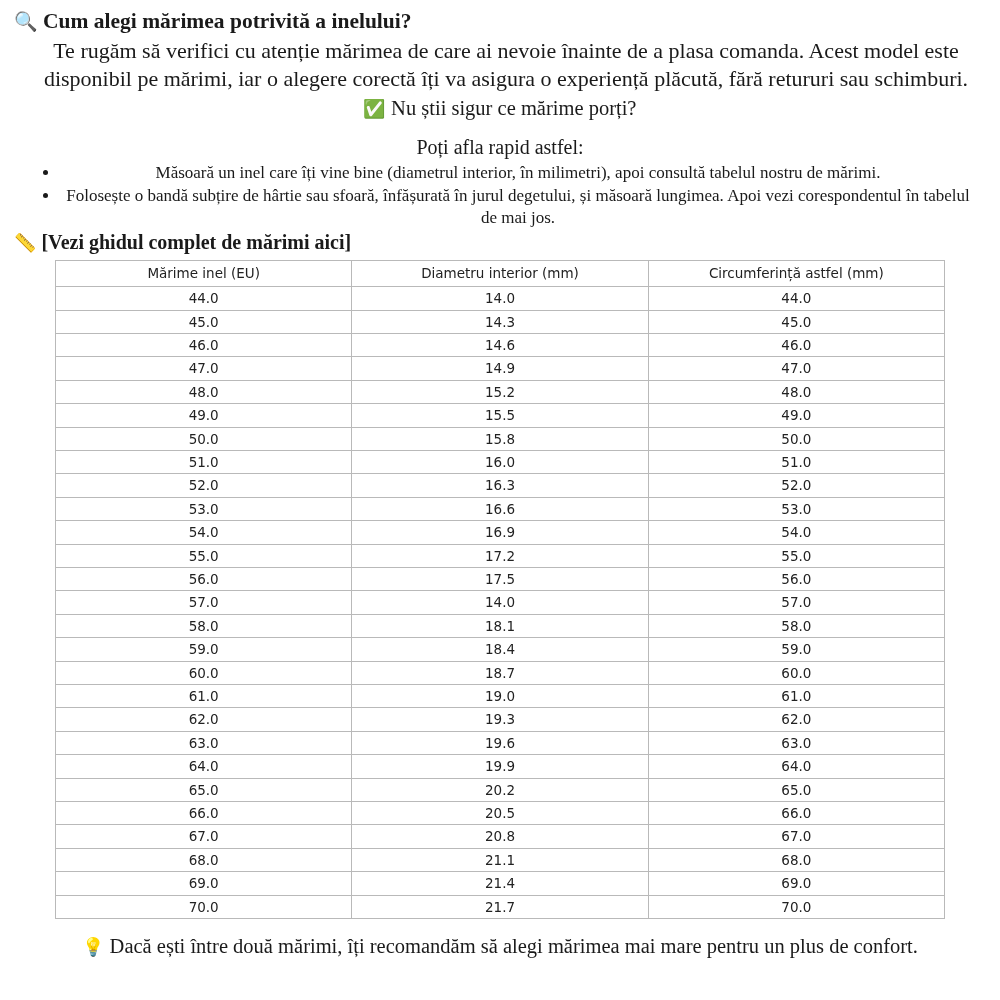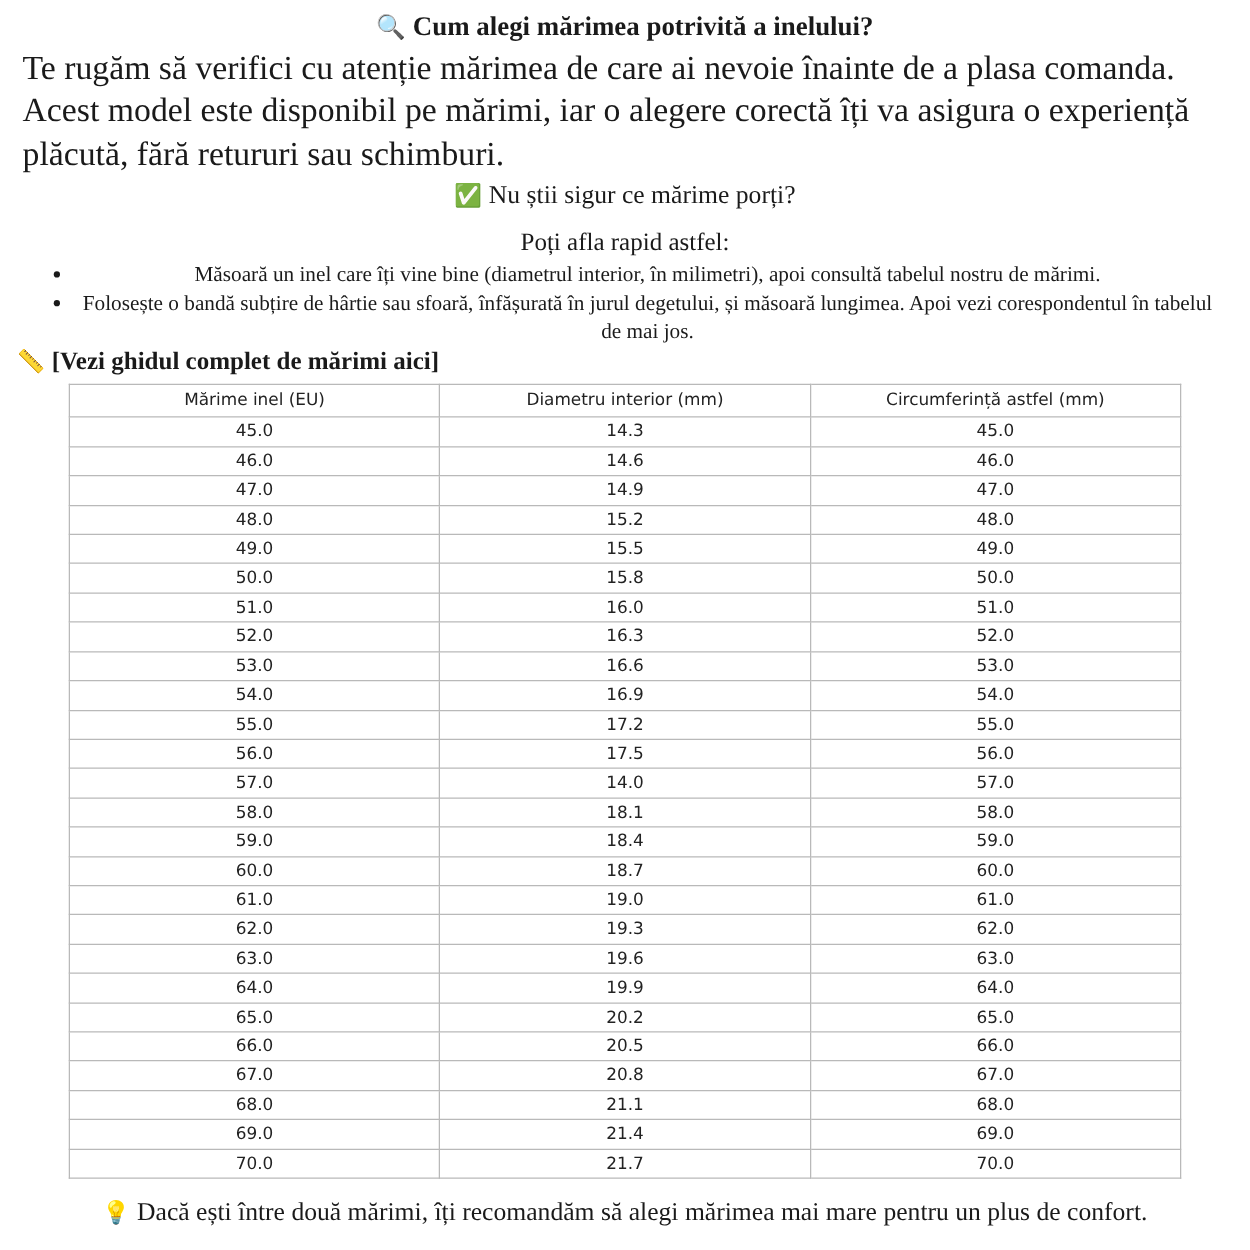--- a/index.html
+++ b/index.html
@@ -13,35 +13,35 @@
     font-family: "Liberation Serif", serif;
     color: #1a1a1a;
     overflow: hidden;
   }
   .page {
     width: 1000px;
     box-sizing: border-box;
     padding: 6px 14px 0 14px;
   }
   .title {
-    text-align: center;
     font-size: 21.5px;
     font-weight: bold;
     line-height: 1.25;
     margin: 2px 0 2px 0;
   }
   .title .icon-glyph {
     font-family: "DejaVu Sans", sans-serif;
     font-weight: normal;
     font-size: 19px;
   }
   .intro {
-    font-size: 27px;
+    text-align: center;
+    font-size: 22px;
     line-height: 1.28;
-    margin: 0 4px 2px 4px;
+    margin: 0 4px 2px 16px;
   }
   .subhead {
     text-align: center;
     font-size: 20.5px;
     line-height: 1.3;
     margin: 2px 0 12px 0;
   }
   .subhead .icon-glyph {
     font-family: "DejaVu Sans", sans-serif;
     font-size: 18px;
@@ -142,20 +142,25 @@
   <table class="size-table">
     <thead>
       <tr>
         <th>Mărime inel (EU)</th>
         <th>Diametru interior (mm)</th>
         <th>Circumferință astfel (mm)</th>
       </tr>
     </thead>
     <tbody>
       <tr>
+          <td>44.0</td>
+          <td>14.0</td>
+          <td>44.0</td>
+        </tr>
+      <tr>
           <td>45.0</td>
           <td>14.3</td>
           <td>45.0</td>
         </tr>
       <tr>
           <td>46.0</td>
           <td>14.6</td>
           <td>46.0</td>
         </tr>
       <tr>

